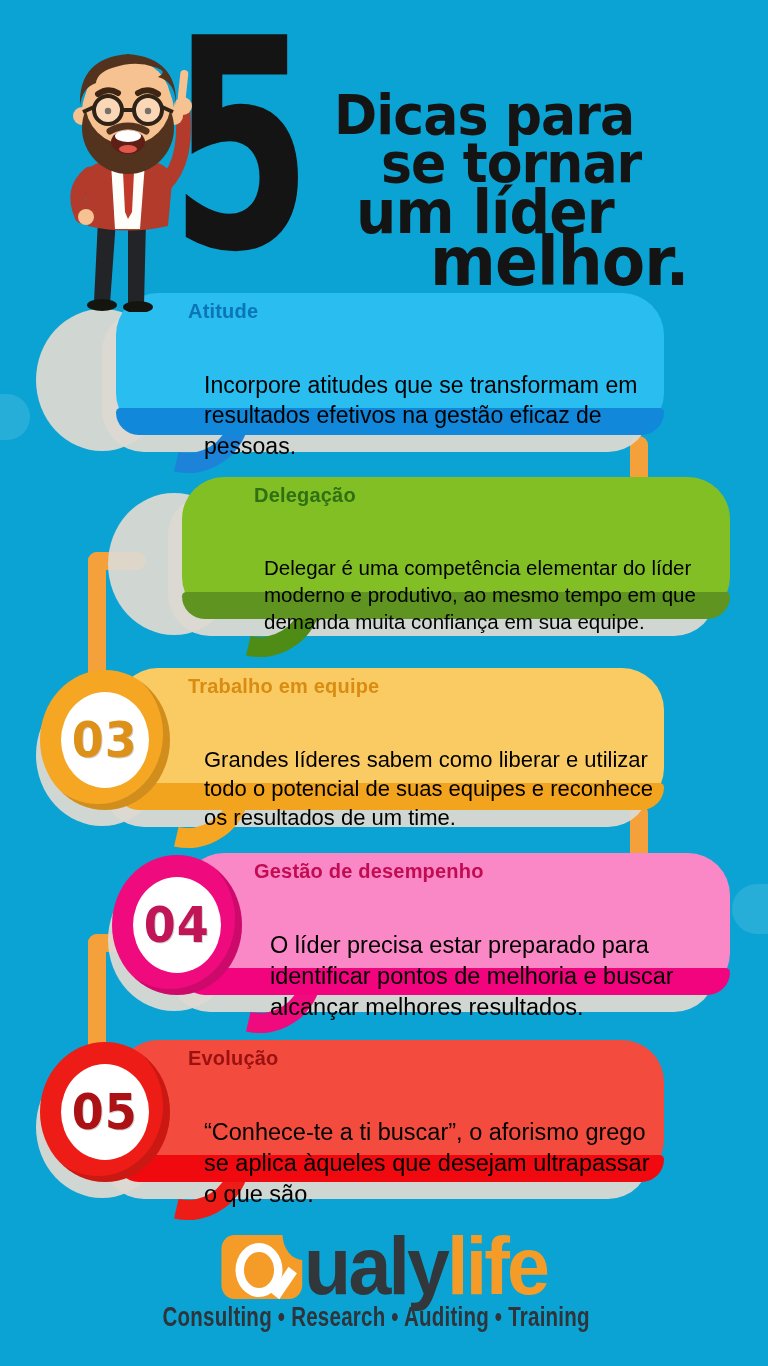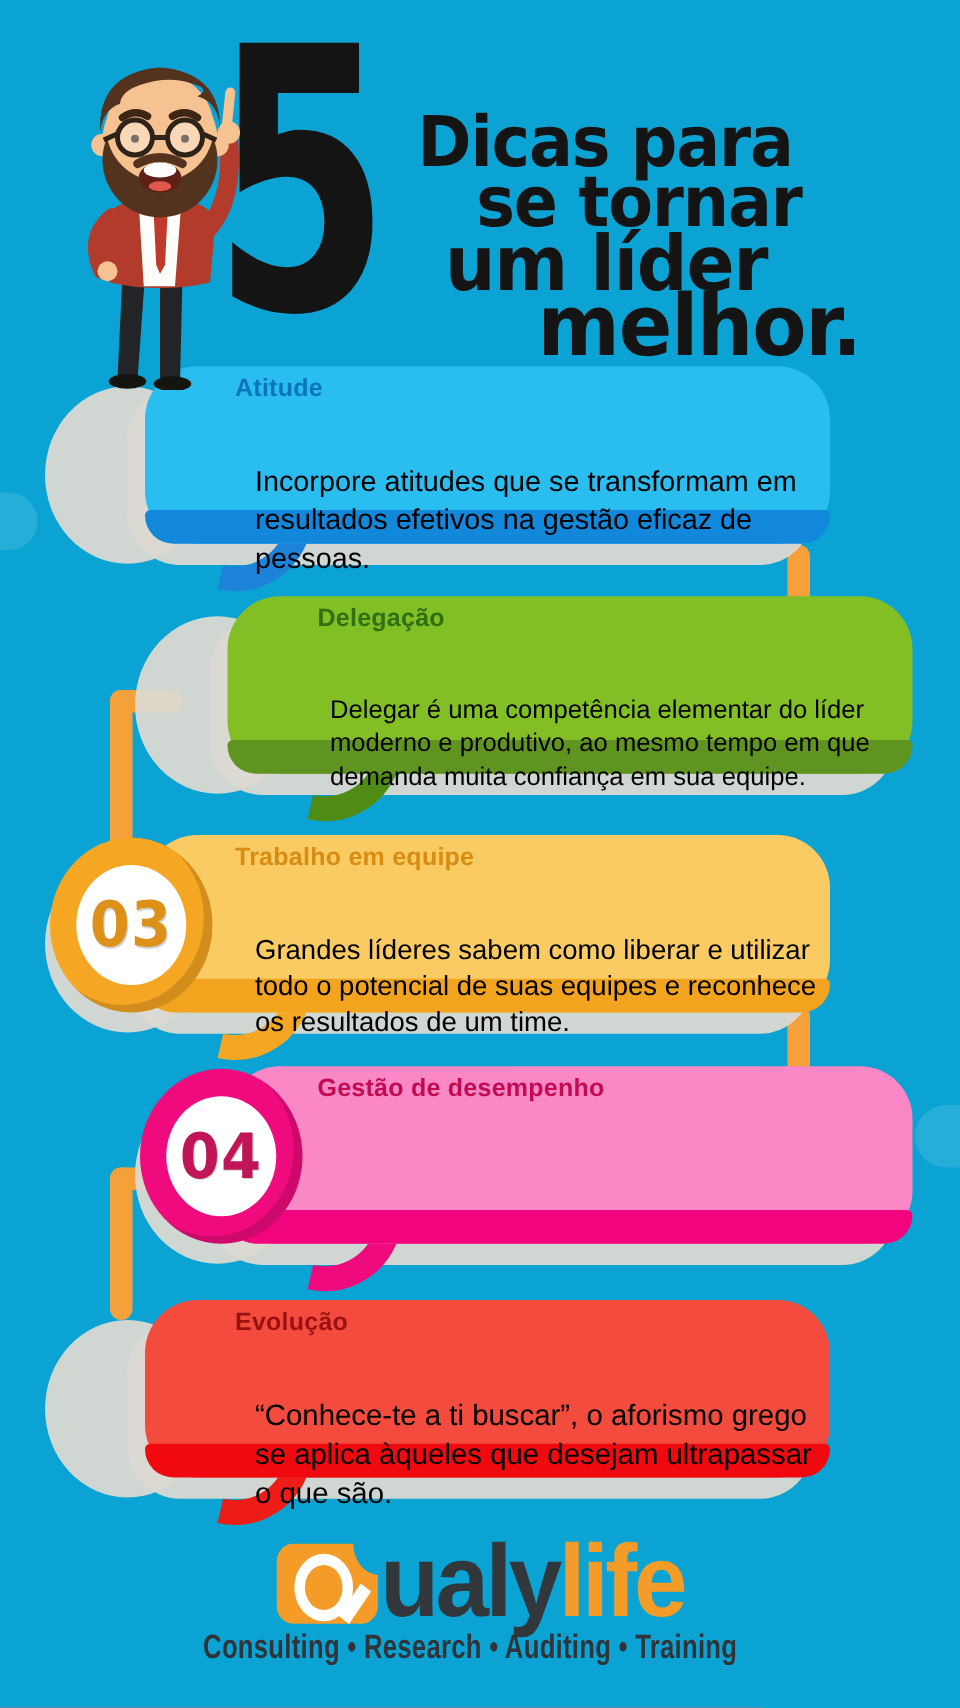--- a/index.html
+++ b/index.html
@@ -181,36 +181,42 @@
   </section>
 
   <section class="banner even i4 b4" style="--light: #FA87C6; --band: #F2047E; --ring: #EF0B7E; --num: #C01556; --head: #C30B51;">
     <div class="b-shadow-rect"></div>
     <div class="b-shadow-circle"></div>
     <div class="b-tail"></div>
     <div class="b-rect">
       <div class="b-band"></div>
     </div>
     <div class="b-head">Gestão de desempenho</div>
+    <div class="b-body">O líder precisa estar preparado para identificar pontos de melhoria e buscar alcançar melhores resultados.</div>
     <div class="b-circle">
       <div class="b-circle-inner">
         <span class="b-number">04</span>
       </div>
     </div>
   </section>
 
   <section class="banner odd i5 b5" style="--light: #F34B3E; --band: #F00A10; --ring: #ED1C16; --num: #AC1115; --head: #9B1111;">
     <div class="b-shadow-rect"></div>
     <div class="b-shadow-circle"></div>
     <div class="b-tail"></div>
     <div class="b-rect">
       <div class="b-band"></div>
     </div>
     <div class="b-head">Evolução</div>
     <div class="b-body">“Conhece-te a ti buscar”, o aforismo grego se aplica àqueles que desejam ultrapassar o que são.</div>
+    <div class="b-circle">
+      <div class="b-circle-inner">
+        <span class="b-number">05</span>
+      </div>
+    </div>
   </section>
 
   <div class="logo-row">
     <span class="logo-inline">
       <span class="qmark">
         <span class="ring"></span>
           <span class="qtail"></span>
           <span class="notch"></span>
       </span>
       <span class="logo-text lt-dark">ualy</span>

